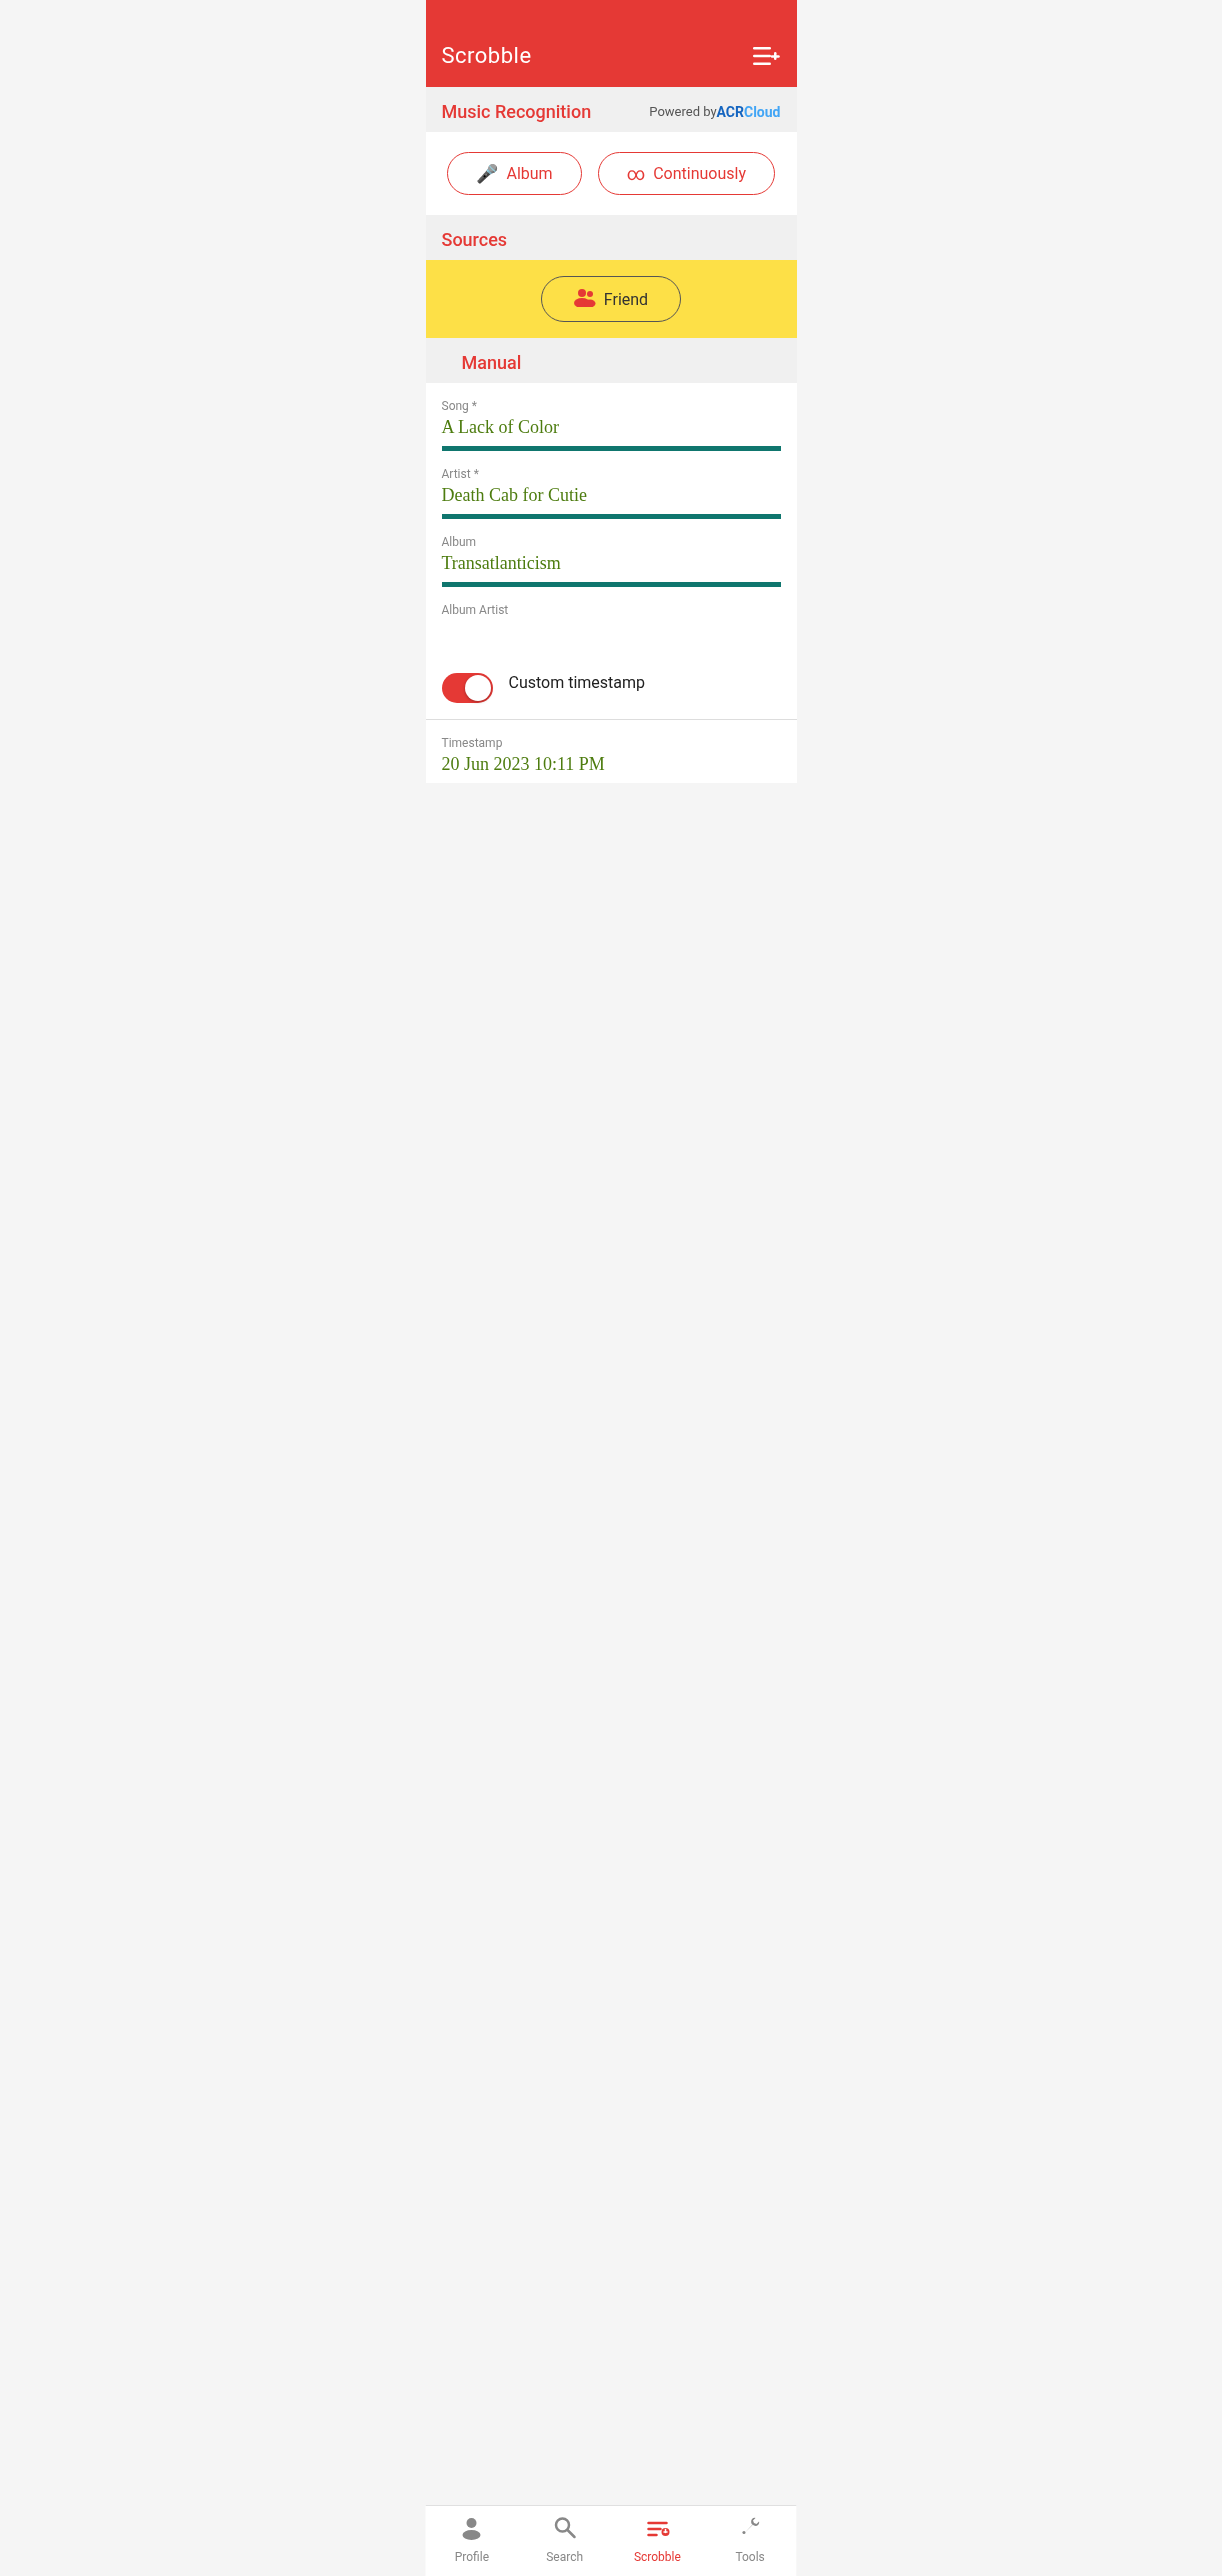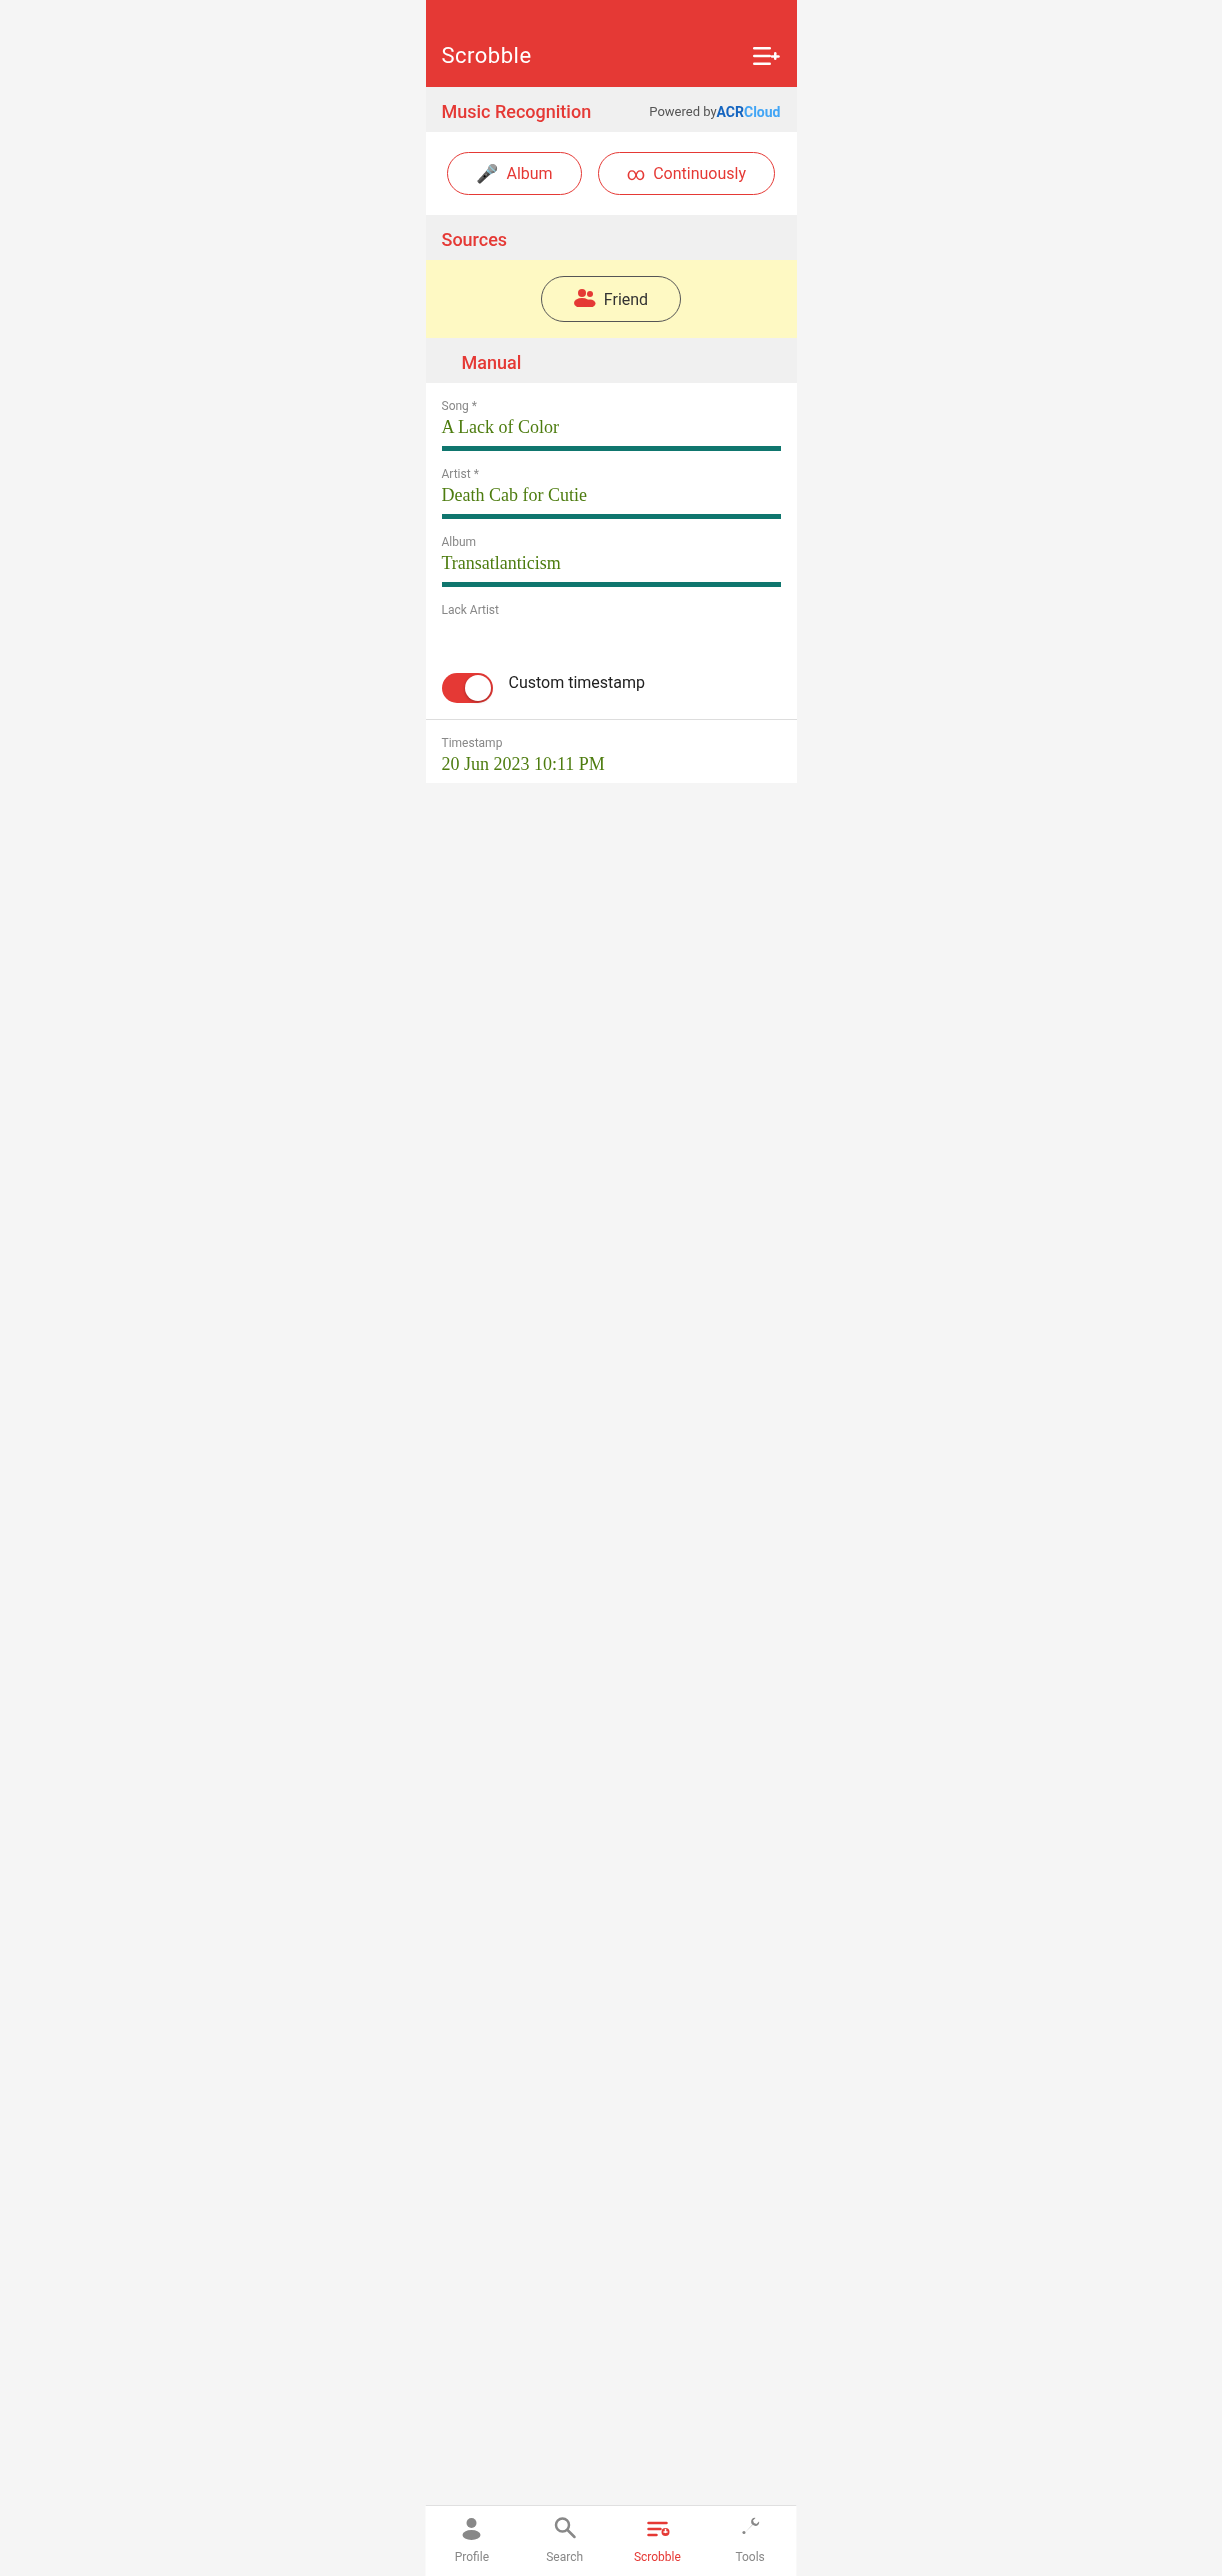--- a/index.html
+++ b/index.html
@@ -112,21 +112,21 @@
       padding: 14px 16px 10px 16px;
     }
 
     .sources-title {
       color: #e53935;
       font-size: 18px;
       font-weight: 500;
     }
 
     .sources-body {
-      background: #fef9c3;
+      background: #fde047;
       padding: 16px;
       display: flex;
       justify-content: center;
     }
 
     .btn-friend {
       border: 1.5px solid #555;
       border-radius: 24px;
       background: transparent;
       color: #333;
@@ -339,21 +339,21 @@
     <div class="field-label">Artist *</div>
     <div class="field-value">Death Cab for Cutie</div>
   </div>
 
   <div class="form-field">
     <div class="field-label">Album</div>
     <div class="field-value">Transatlanticism</div>
   </div>
 
   <div class="form-field">
-    <div class="field-label">Lack Artist</div>
+    <div class="field-label">Album Artist</div>
     <div class="field-empty"></div>
   </div>
 
 </div>
 
 <div class="toggle-row">
   <div class="toggle-switch"></div>
   <span class="toggle-label">Custom timestamp</span>
 </div>
 

